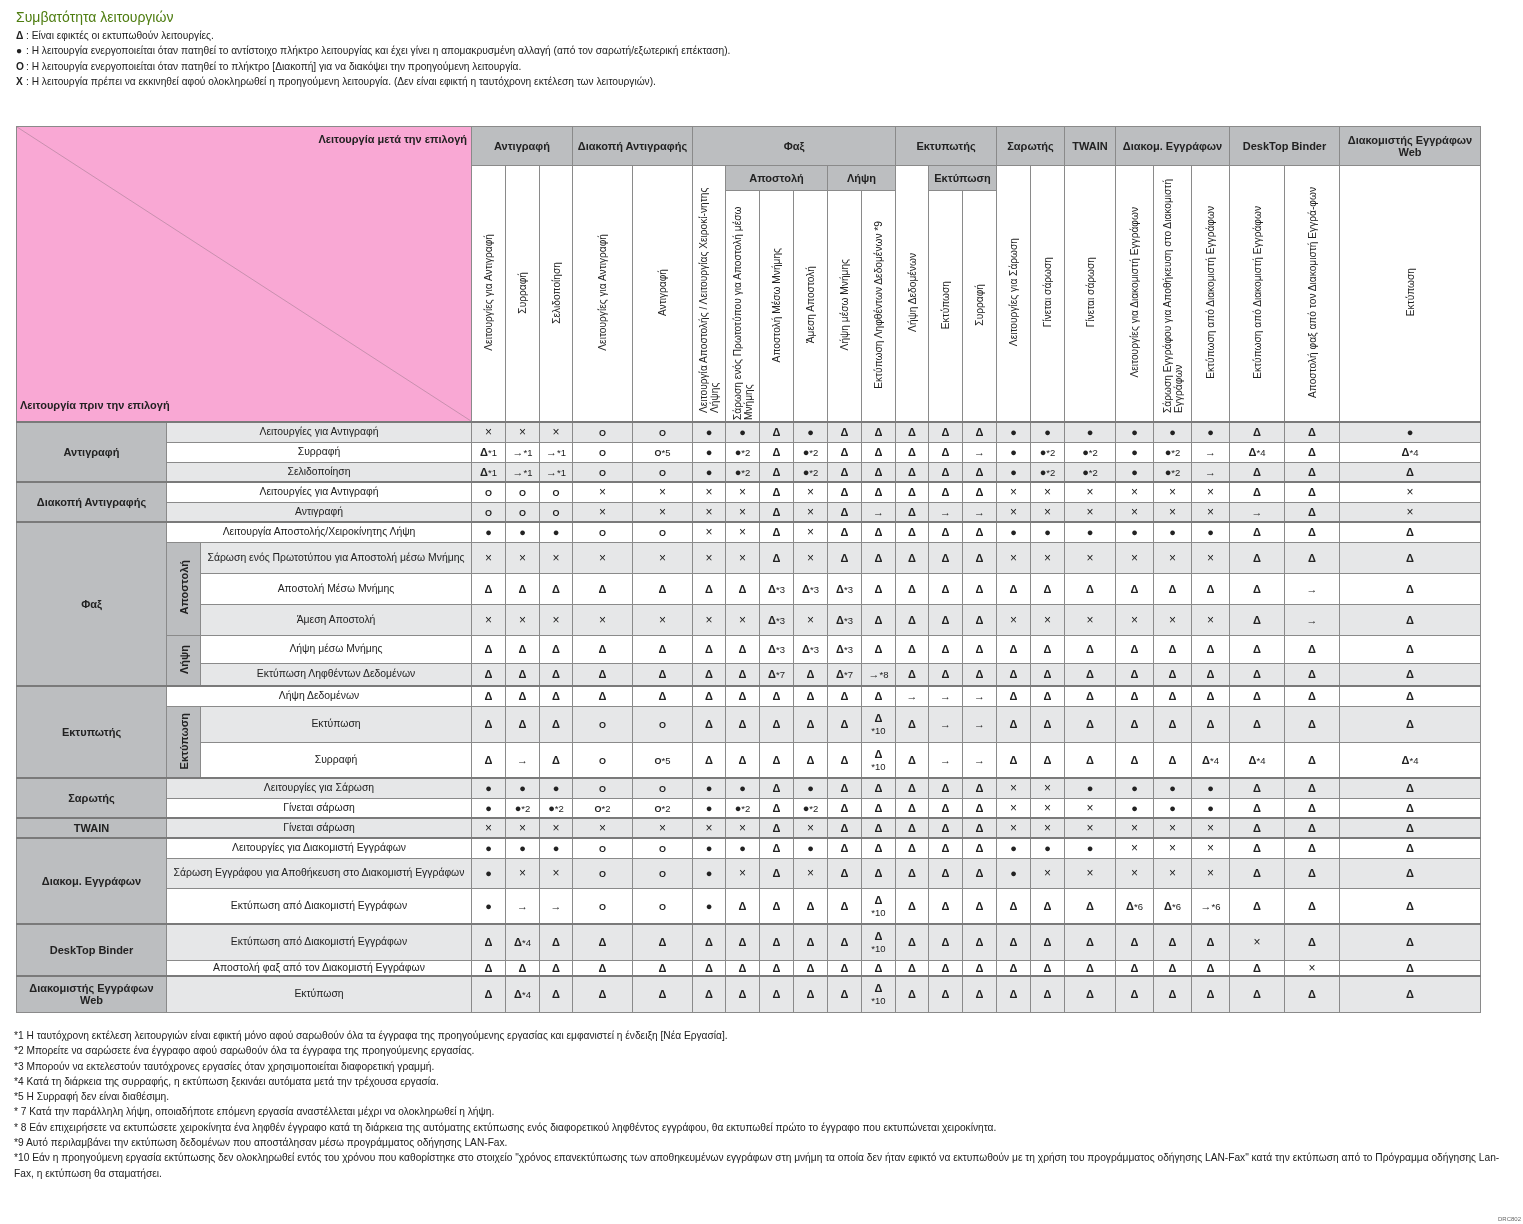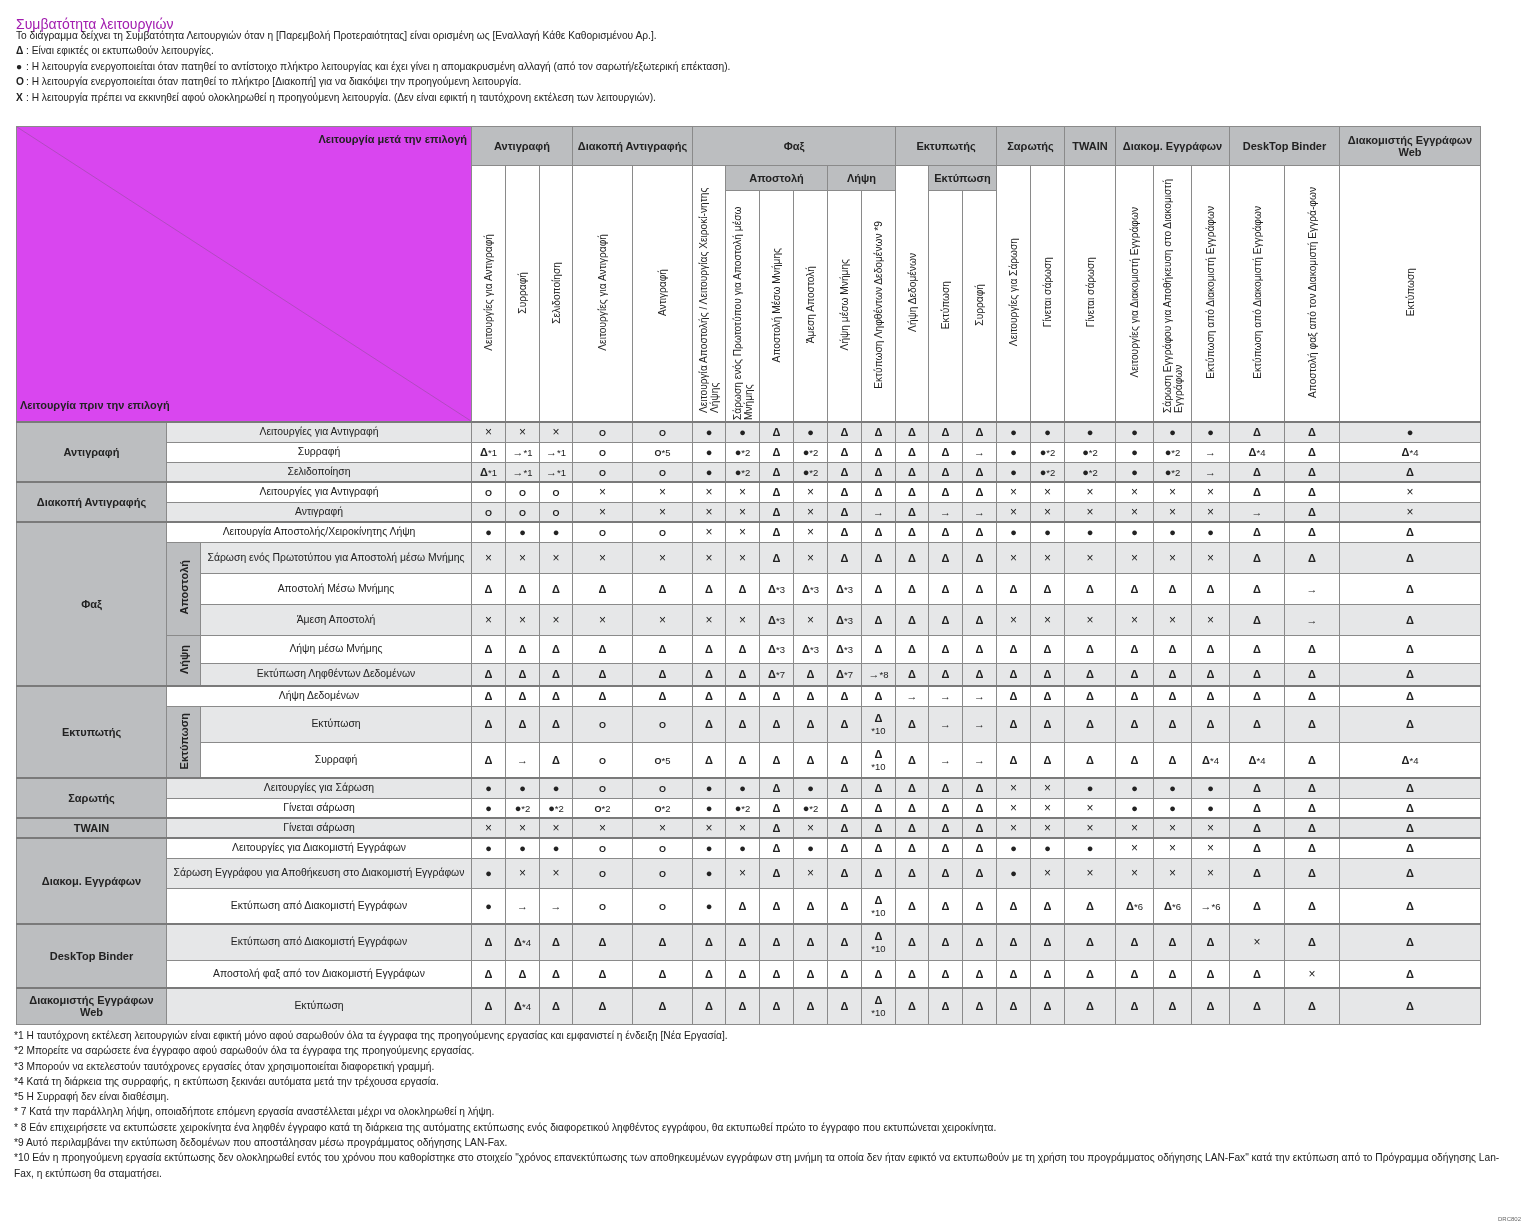--- a/index.html
+++ b/index.html
@@ -1,31 +1,31 @@
 <!DOCTYPE html>
 <html><head>
 <meta charset="utf-8">
 <style>
   html, body { margin:0; padding:0; background:#fff; }
   body { width:1523px; height:1224px; position:relative; overflow:hidden;
          font-family:"Liberation Sans", sans-serif; color:#222; }
-  .title { position:absolute; left:16px; top:16px; font-size:14px; font-weight:normal; color:#a21caf; }
+  .title { position:absolute; left:16px; top:9px; font-size:14px; font-weight:normal; color:#4d7c0f; }
   .intro { position:absolute; left:16px; top:28px; font-size:10.2px; line-height:15.4px; color:#222; }
   .intro div { white-space:nowrap; }
   .sym { font-weight:bold; display:inline-block; min-width:10px; }
 
   table.grid { position:absolute; left:16px; top:126px; border-collapse:collapse; table-layout:fixed;
                font-size:10.4px; }
   table.grid td, table.grid th { border:1px solid #8a8a8a; padding:0; text-align:center; vertical-align:middle; }
   th.grp { background:#bcbec0; font-weight:bold; font-size:11px; height:38px; line-height:12px; color:#222; }
   th.sub { background:#bcbec0; font-weight:bold; font-size:11px; height:24px; color:#222; }
   th.vert { background:#fff; font-weight:normal; height:230px; vertical-align:bottom; padding-bottom:6px; }
   th.vert .v { writing-mode:vertical-rl; transform:rotate(180deg); display:inline-block; text-align:left;
                font-size:10.2px; line-height:11px; white-space:normal; max-height:240px; color:#222; }
-  th.corner { background:#d946ef; position:relative; border:1px solid #8a8a8a; }
+  th.corner { background:#f9a8d4; position:relative; border:1px solid #8a8a8a; }
   th.corner svg { position:absolute; left:0; top:0; width:100%; height:100%; }
   .corner-after { position:absolute; right:4px; top:6px; font-weight:bold; font-size:11px; }
   .corner-before { position:absolute; left:3px; bottom:10px; font-weight:bold; font-size:11px; }
 
   td.cat { background:#bcbec0; font-weight:bold; text-align:left; padding-left:8px; font-size:11px; color:#222; }
   td.subcat { background:#bcbec0; font-weight:bold; font-size:11px; }
   td.subcat .v { writing-mode:vertical-rl; transform:rotate(180deg); display:inline-block; }
   td.rl { text-align:left; padding-left:8px; font-size:10.4px; line-height:12px; }
   tr.g td.rl, tr.g td.c { background:#e6e7e8; }
   tr.w td.rl, tr.w td.c { background:#fff; }
@@ -38,21 +38,20 @@
 
   .notes { position:absolute; left:14px; top:1028px; font-size:10.2px; line-height:15.3px; color:#222; width:1500px; }
   .code { position:absolute; right:2px; bottom:2px; font-size:6px; color:#666; }
 </style>
 </head>
 <body>
 
 <div class="title">Συμβατότητα λειτουργιών</div>
 
 <div class="intro">
-  <div>Το διάγραμμα δείχνει τη Συμβατότητα Λειτουργιών όταν η [Παρεμβολή Προτεραιότητας] είναι ορισμένη ως [Εναλλαγή Κάθε Καθορισμένου Αρ.].</div>
   <div><span class="sym">Δ</span><span>: Είναι εφικτές οι εκτυπωθούν λειτουργίες.</span></div>
   <div><span class="sym">●</span><span>: Η λειτουργία ενεργοποιείται όταν πατηθεί το αντίστοιχο πλήκτρο λειτουργίας και έχει γίνει η απομακρυσμένη αλλαγή (από τον σαρωτή/εξωτερική επέκταση).</span></div>
   <div><span class="sym">O</span><span>: Η λειτουργία ενεργοποιείται όταν πατηθεί το πλήκτρο [Διακοπή] για να διακόψει την προηγούμενη λειτουργία.</span></div>
   <div><span class="sym">X</span><span>: Η λειτουργία πρέπει να εκκινηθεί αφού ολοκληρωθεί η προηγούμενη λειτουργία. (Δεν είναι εφικτή η ταυτόχρονη εκτέλεση των λειτουργιών).</span></div>
 </div>
 
 <table class="grid" id="grid">
   <colgroup>
     <col style="width:150px">
       <col style="width:34px">
@@ -682,21 +681,21 @@
         <td class="c"><span class="mk">Δ</span></td>
         <td class="c"><span class="mk">Δ</span></td>
         <td class="c"><span class="mk">Δ</span></td>
         <td class="c"><span class="mk">Δ</span></td>
         <td class="c"><span class="mk">Δ</span></td>
         <td class="c"><span class="mk">Δ</span></td>
         <td class="c"><span class="mk cross">×</span></td>
         <td class="c"><span class="mk">Δ</span></td>
         <td class="c"><span class="mk">Δ</span></td>
       </tr>
-      <tr class="w" style="height: 28px; padding-left: 32px;">
+      <tr class="w" style="height: 16px; padding-left: 32px;">
         <td class="rl" colspan="2">Αποστολή φαξ από τον Διακομιστή Εγγράφων</td>
         <td class="c"><span class="mk">Δ</span></td>
         <td class="c"><span class="mk">Δ</span></td>
         <td class="c"><span class="mk">Δ</span></td>
         <td class="c"><span class="mk">Δ</span></td>
         <td class="c"><span class="mk">Δ</span></td>
         <td class="c"><span class="mk">Δ</span></td>
         <td class="c"><span class="mk">Δ</span></td>
         <td class="c"><span class="mk">Δ</span></td>
         <td class="c"><span class="mk">Δ</span></td>

